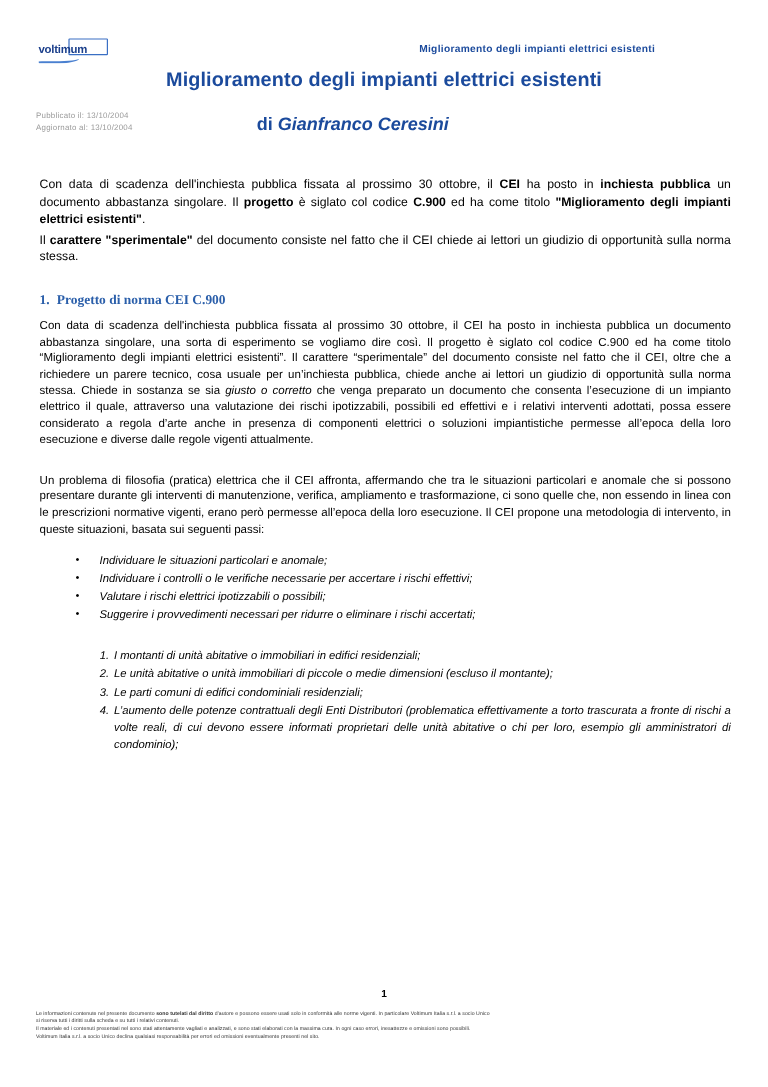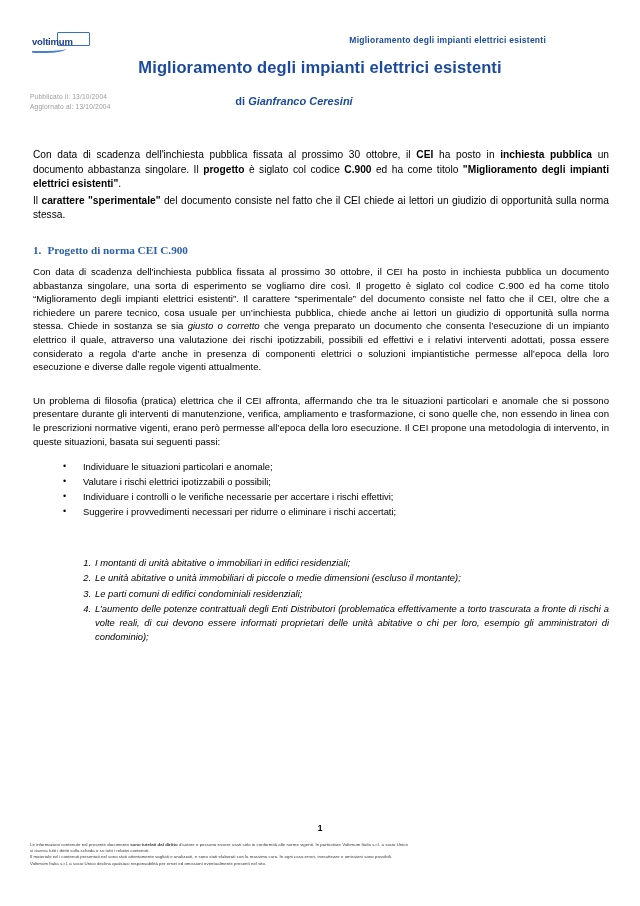--- a/index.html
+++ b/index.html
@@ -99,21 +99,21 @@
     line-height: 9.5px;
     color: #9a9a9a;
     letter-spacing: 0.2px;
   }
   .author {
     position: absolute;
     left: 0;
     top: 95px;
     width: 588px;
     text-align: center;
-    font-size: 11px;
+    font-size: 15px;
     font-weight: bold;
     color: #1b4a9c;
   }
   .author .it {
     font-style: italic;
   }
 
   
   .content {
     position: absolute;
@@ -138,23 +138,24 @@
   h2.section {
     margin: 21px 0 9px 0;
     font-size: 11.2px;
     font-weight: bold;
     color: #2b5faa;
     font-family: Liberation Serif, serif;
   }
   h2.section .num { margin-right: 6px; }
 
   ul.bullets {
-    margin: 0 0 28px 0;
+    margin: 0 0 11px 0;
     padding: 0 0 0 50px;
     list-style: none;
+    font-style: italic;
   }
   ul.bullets li {
     position: relative;
     font-size: 9.4px;
     line-height: 15px;
     color: #000;
   }
   ul.bullets li::before {
     content: "\2022";
     position: absolute;
@@ -250,22 +251,22 @@
     <h2 class="section"><span class="num">1.</span><span>Progetto di norma CEI C.900</span></h2>
 
     <p class="para"><span>Con data di scadenza dell'inchiesta pubblica fissata al prossimo 30 ottobre, il CEI ha posto in inchiesta pubblica un documento abbastanza singolare, una sorta di esperimento se vogliamo dire così. Il progetto è siglato col codice C.900 ed ha come titolo “Miglioramento degli impianti elettrici esistenti”. Il carattere “sperimentale” del documento consiste nel fatto che il CEI, oltre che a richiedere un parere tecnico, cosa usuale per un’inchiesta pubblica, chiede anche ai lettori un giudizio di opportunità sulla norma stessa. Chiede in sostanza se sia </span><span class="i">giusto o corretto</span><span> che venga preparato un documento che consenta l’esecuzione di un impianto elettrico il quale, attraverso una valutazione dei rischi ipotizzabili, possibili ed effettivi e i relativi interventi adottati, possa essere considerato a regola d’arte anche in presenza di componenti elettrici o soluzioni impiantistiche permesse all’epoca della loro esecuzione e diverse dalle regole vigenti attualmente.</span></p>
 
     <div class="spacer-sm"></div>
 
     <p class="para">Un problema di filosofia (pratica) elettrica che il CEI affronta, affermando che tra le situazioni particolari e anomale che si possono presentare durante gli interventi di manutenzione, verifica, ampliamento e trasformazione, ci sono quelle che, non essendo in linea con le prescrizioni normative vigenti, erano però permesse all’epoca della loro esecuzione. Il CEI propone una metodologia di intervento, in queste situazioni, basata sui seguenti passi:</p>
 
     <ul class="bullets">
       <li>Individuare le situazioni particolari e anomale;</li>
+      <li>Individuare i controlli o le verifiche necessarie per accertare i rischi effettivi;</li>
       <li>Valutare i rischi elettrici ipotizzabili o possibili;</li>
-      <li>Individuare i controlli o le verifiche necessarie per accertare i rischi effettivi;</li>
       <li>Suggerire i provvedimenti necessari per ridurre o eliminare i rischi accertati;</li>
     </ul>
 
     <div class="spacer-sm"></div>
 
 
     <ol class="numbers">
       <li>I montanti di unità abitative o immobiliari in edifici residenziali;</li>
       <li>Le unità abitative o unità immobiliari di piccole o medie dimensioni (escluso il montante);</li>
       <li>Le parti comuni di edifici condominiali residenziali;</li>

